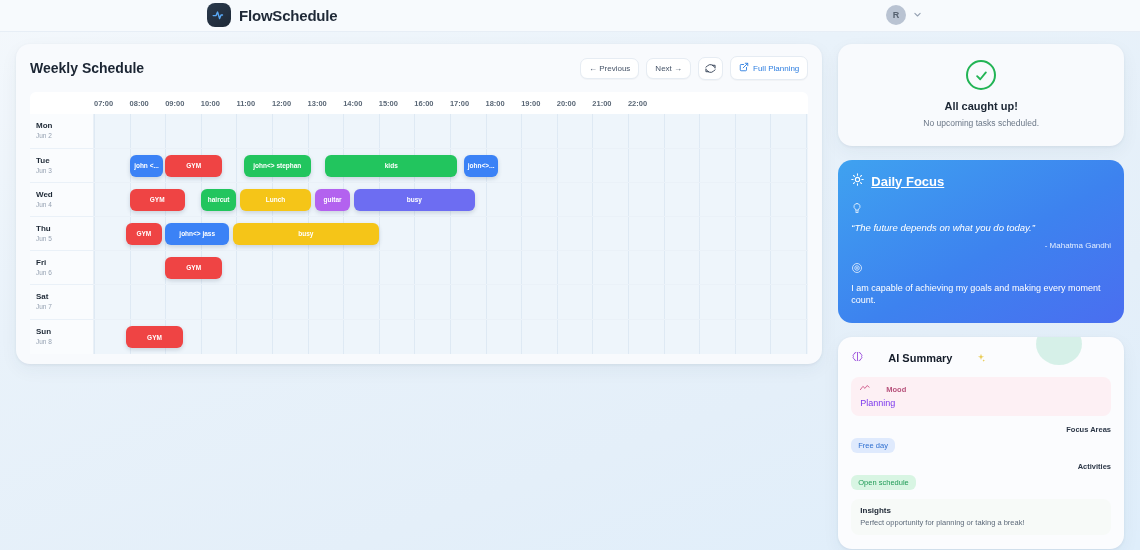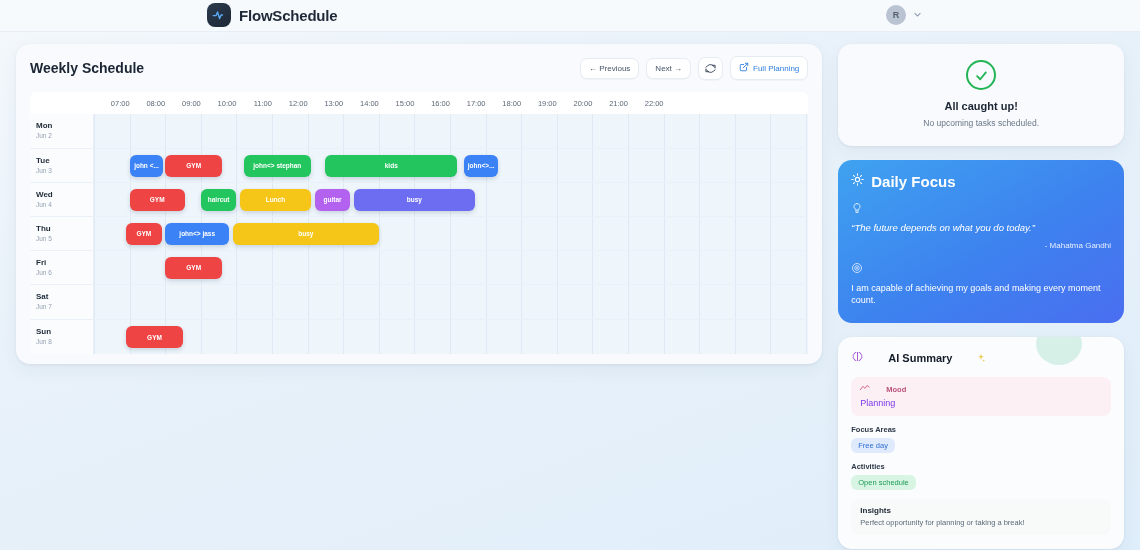--- a/index.html
+++ b/index.html
@@ -70,21 +70,21 @@
   .btn-ico { padding: 5px 6px; display:flex; align-items:center; }
   .btn-link { color: #2f7fe0; display: flex; align-items: center; gap: 4px; }
 
   .grid-wrap { position: relative; }
   .time-head {
     display: flex; background: #ffffff;
     border-radius: 6px 6px 0 0;
     height: 22px; align-items: center;
   }
   .th-spacer { width: 64px; flex: none; }
-  .th-cell { width: 35.6px; flex: none; text-align: right; font-size: 7.5px; color: #5b6877; font-weight: normal; }
+  .th-cell { width: 35.6px; flex: none; text-align: left; font-size: 7.5px; color: #5b6877; font-weight: bold; }
 
   .day-row { display: flex; align-items: stretch; border-bottom: 1px solid #eaf1f8; }
   .day-row:last-child { border-bottom: none; }
   .day-label {
     width: 64px; flex: none; padding: 7px 0 7px 6px;
     background: #fafcfe; border-right: 1px solid #e9f0f7;
   }
   .day-name { font-size: 8px; font-weight: bold; color: #1f2a37; }
   .day-date { font-size: 6.5px; color: #96a2b2; margin-top: 2px; }
   .lanes {
@@ -119,21 +119,21 @@
   .caught-title { font-size: 11px; font-weight: bold; color: #1b2533; margin-bottom: 6px; }
   .caught-sub { font-size: 8.5px; color: #6b7787; }
 
   .focus {
     margin-top: 14px;
     background: linear-gradient(150deg,#3fa2f0 0%, #3d82ef 55%, #4a6ef0 100%);
     border-radius: 14px; padding: 12px 13px 16px;
     color: #fff;
   }
   .focus-head { display: flex; align-items: center; gap: 7px; margin-bottom: 10px; }
-  .focus-title { font-size: 15px; font-weight: bold; }
+  .focus-title { font-size: 13px; font-weight: bold; text-decoration: underline; }
   .focus-quote { font-size: 9.5px; font-style: italic; line-height: 1.35; margin-top: 4px; }
   .focus-attr { font-size: 8px; text-align: right; color: #e3eeff; margin-top: 6px; }
   .focus-aff { font-size: 9px; line-height: 1.4; margin-top: 4px; }
   .mini-ico { opacity: .85; display: block; margin-bottom: 2px; }
 
   .ai {
     margin-top: 14px; position: relative; overflow: hidden;
     padding: 12px 13px 14px; border-radius: 14px;
     background: #fbfcfe;
   }
@@ -143,21 +143,21 @@
     background: #c9ece0; opacity: .75;
   }
   .ai-head { display: flex; align-items: center; gap: 24px; position: relative; }
   .ai-title { font-size: 11px; font-weight: bold; color: #141c29; }
   .mood-box {
     margin-top: 10px; background: #fdf0f4; border-radius: 8px;
     padding: 7px 9px 8px;
   }
   .mood-lbl { font-size: 7.5px; color: #b8537c; display: flex; align-items: center; gap: 16px; font-weight: bold; }
   .mood-val { font-size: 9px; color: #7c3aed; margin-top: 4px; }
-  .sec-lbl { font-size: 7.5px; font-weight: bold; color: #2c3747; margin-top: 9px; }
+  .sec-lbl { font-size: 7.5px; font-weight: bold; color: #2c3747; margin-top: 9px; text-align: right; }
   .chip {
     display: inline-block; margin-top: 4px;
     font-size: 7.5px; padding: 3px 7px; border-radius: 6px;
   }
   .chip-blue { background: #dfeafd; color: #2f6fd0; }
   .chip-green { background: #d8f5e3; color: #1f9b56; }
   .insights {
     margin-top: 9px; background: #f7faf8; border-radius: 8px; padding: 7px 9px 8px;
   }
   .ins-t { font-size: 8px; font-weight: bold; color: #1b2533; }

